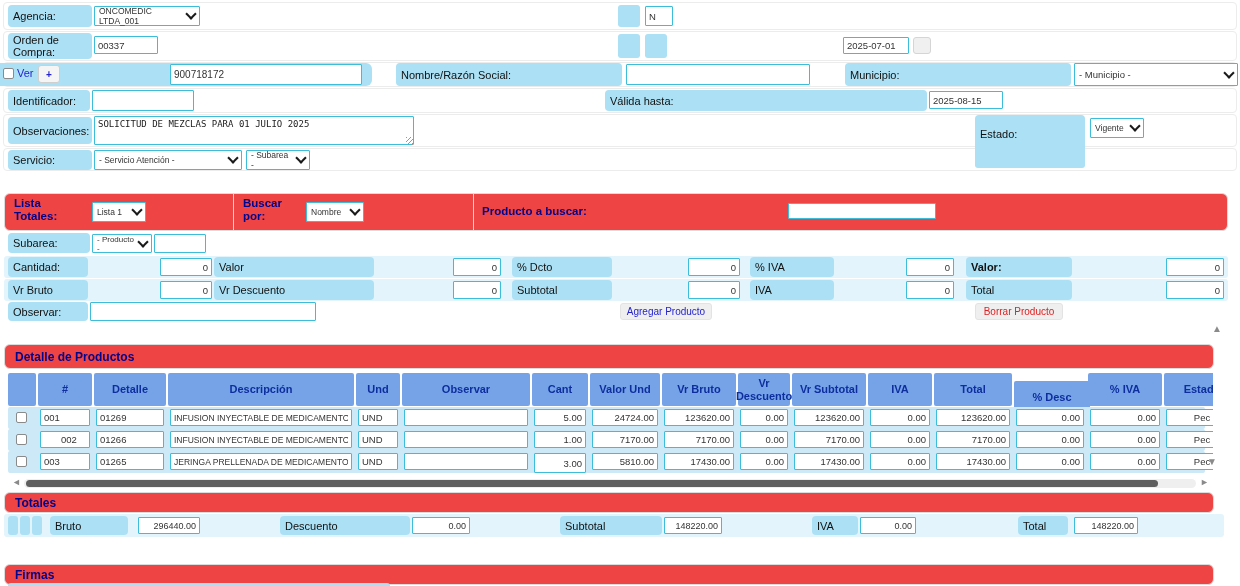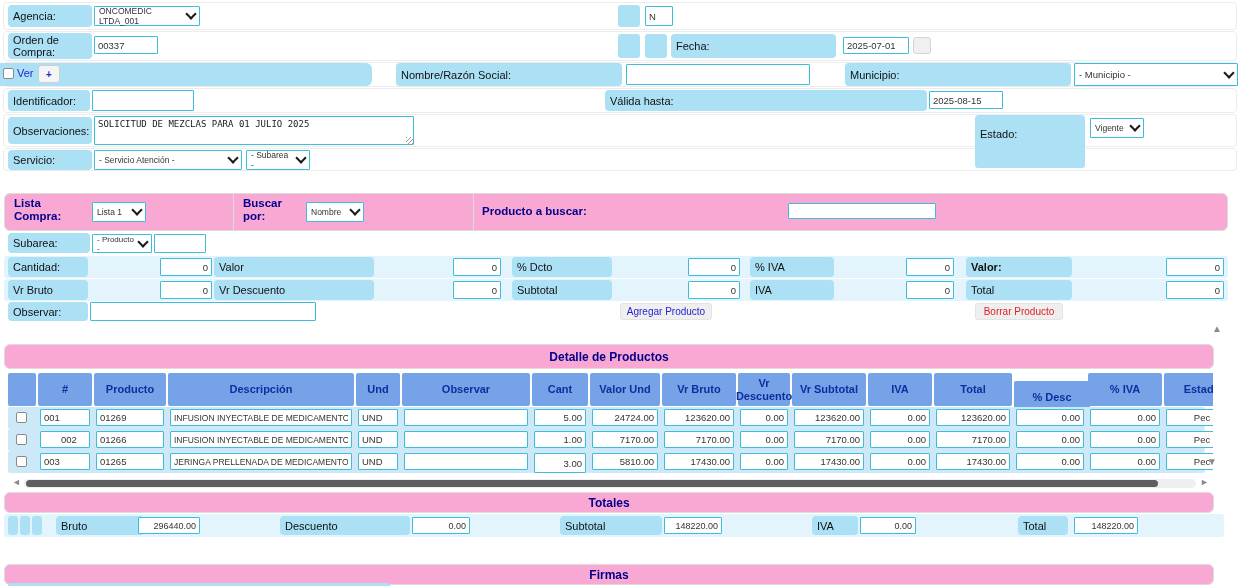--- a/index.html
+++ b/index.html
@@ -12,22 +12,22 @@
        padding:0 5px;font-size:11px;color:#111;}
   .b{font-weight:bold;}
   .inp{background:#fff;border:1px solid #3cbdd9;font-size:9.5px;color:#333;
        padding:0 3px;font-family:"Liberation Sans",sans-serif;outline:none;border-radius:1px;}
   .ra{text-align:right;}
   .ct{text-align:center;}
   .sel{background:#fff;border:1px solid #3cbdd9;border-radius:1px;display:flex;align-items:center;
        justify-content:space-between;padding:0 4px;font-size:8.5px;color:#333;cursor:pointer;}
   .chev{width:6px;height:6px;border-right:2px solid #1a1a1a;border-bottom:2px solid #1a1a1a;
         transform:rotate(45deg);margin-left:4px;margin-top:-4px;flex:none;}
-  .panel{position:absolute;box-sizing:border-box;background:#f9a8d4;border:1px solid #dcdcdc;
-         border-radius:6px;display:flex;align-items:center;padding:0 10px;justify-content:center;}
+  .panel{position:absolute;box-sizing:border-box;background:#ef4444;border:1px solid #dcdcdc;
+         border-radius:6px;display:flex;align-items:center;padding:0 10px;}
   .title{color:#00008b;font-weight:bold;font-size:12px;}
   .sq{background:#abe0f5;border-radius:3px;}
   .btn{background:#efefef;border:1px solid #e3e3e3;border-radius:3px;font-size:10px;
        display:flex;align-items:center;justify-content:center;cursor:pointer;}
   .th{position:absolute;box-sizing:border-box;background:#76a3e8;color:#0d2f9e;font-weight:bold;
       font-size:11px;display:flex;align-items:center;justify-content:center;text-align:center;
       border-radius:2px;line-height:1.1;}
   .stripe{background:#e3f4fc;border-radius:3px;}
   .rowstripe{position:absolute;box-sizing:border-box;background:#cde9f8;border-radius:2px;}
   .cb{background:#fff;border:1px solid #8a8a8a;border-radius:2px;width:11px;height:11px;cursor:pointer;}
@@ -53,31 +53,29 @@
   <div class="abs sq" style="left:618px;top:5px;width:22px;height:22px;"></div>
   <input class="abs inp" style="left: 645px; top: 6px; width: 28px; height: 20px;" value="N">
 
   <div class="band" style="top:31px;height:30px;"></div>
   <div class="abs lbl" style="left:8px;top:33px;width:84px;height:26px;line-height:1.1;">
       <span>Orden de Compra:</span>
     </div>
   <input class="abs inp" style="left: 94px; top: 36px; width: 64px; height: 18px;" value="00337">
   <div class="abs sq" style="left:618px;top:34px;width:22px;height:24px;"></div>
   <div class="abs sq" style="left:645px;top:34px;width:22px;height:24px;"></div>
-  <div class="abs lbl" style="left:671px;top:34px;width:165px;height:24px;">
-      <span>Fecha:</span>
-    </div>
   <input class="abs inp" style="left: 843px; top: 37px; width: 66px; height: 17px;" value="2025-07-01">
   <div class="abs" style="left:913px;top:37px;width:18px;height:17px;background:#f0f0f0;border:1px solid #d5d5d5;border-radius:3px;"></div>
 
   <div class="band" style="top:62px;height:25px;"></div>
   <div class="abs sq" style="left:0;top:63px;width:372px;height:23px;border-radius:0 6px 6px 0;"></div>
   <div class="abs cb" style="left:3px;top:68px;"></div>
   <div class="abs" style="left:17px;top:67px;color:#2424cf;font-size:11px;">Ver</div>
   <div class="abs btn" style="left:38px;top:65px;width:22px;height:18px;color:#2424cf;font-weight:bold;background:#f5f5f5;border:1px solid #cfcfcf;">+</div>
+  <input class="abs inp" style="left: 170px; top: 64px; width: 192px; height: 21px; font-size: 10px;" value="900718172">
   <div class="abs lbl" style="left:396px;top:63px;width:226px;height:23px;">
       <span>Nombre/Razón Social:</span>
     </div>
   <input class="abs inp" style="left: 626px; top: 64px; width: 184px; height: 21px;" value="">
   <div class="abs sel" style="left:1074px;top:63px;width:164px;height:23px;font-size:9.5px;">
     <span>- Municipio -</span>
     <span class="chev"></span>
   </div>
   <div class="abs lbl" style="left:845px;top:63px;width:226px;height:23px;">
       <span>Municipio:</span>
@@ -117,21 +115,21 @@
   </div>
   <div class="abs sel" style="left:246px;top:150px;width:64px;height:20px;">
     <span>- Subarea -</span>
     <span class="chev"></span>
   </div>
   <div class="abs sq" style="left:975px;top:146px;width:110px;height:22px;"></div>
 
   <div class="panel" style="left:4px;top:193px;width:1224px;height:38px;"></div>
   <div class="abs vline" style="left:233px;top:194px;height:36px;"></div>
   <div class="abs vline" style="left:473px;top:194px;height:36px;"></div>
-  <div class="abs title" style="left:14px;top:197px;width:72px;line-height:1.15;font-size:11.5px;">Lista Compra:</div>
+  <div class="abs title" style="left:14px;top:197px;width:72px;line-height:1.15;font-size:11.5px;">Lista Totales:</div>
   <div class="abs sel" style="left:92px;top:202px;width:54px;height:20px;">
     <span>Lista 1</span>
     <span class="chev"></span>
   </div>
   <div class="abs title" style="left:243px;top:197px;width:60px;line-height:1.15;font-size:11.5px;">Buscar por:</div>
   <div class="abs sel" style="left:306px;top:202px;width:58px;height:20px;">
     <span>Nombre</span>
     <span class="chev"></span>
   </div>
   <div class="abs title" style="left:482px;top:205px;font-size:11.5px;">Producto a buscar:</div>
@@ -200,21 +198,21 @@
   <div class="abs arrow" style="left:1212px;top:324px;">▲</div>
 
   <div class="panel" style="left:4px;top:344px;width:1210px;height:25px;">
     <span class="title">Detalle de Productos</span>
   </div>
 
   <div class="abs" style="left:0;top:373px;width:1213px;height:101px;overflow:hidden;">
 
     <div class="th" style="left:8px;top:0;width:28px;height:33px;"></div>
     <div class="th" style="left:38px;top:0;width:54px;height:33px;">#</div>
-    <div class="th" style="left:94px;top:0;width:72px;height:33px;">Producto</div>
+    <div class="th" style="left:94px;top:0;width:72px;height:33px;">Detalle</div>
     <div class="th" style="left:168px;top:0;width:186px;height:33px;">Descripción</div>
     <div class="th" style="left:356px;top:0;width:44px;height:33px;">Und</div>
     <div class="th" style="left:402px;top:0;width:128px;height:33px;">Observar</div>
     <div class="th" style="left:532px;top:0;width:56px;height:33px;">Cant</div>
     <div class="th" style="left:590px;top:0;width:70px;height:33px;">Valor Und</div>
     <div class="th" style="left:662px;top:0;width:74px;height:33px;">Vr Bruto</div>
     <div class="th" style="left:738px;top:0;width:52px;height:33px;">Vr Descuento</div>
     <div class="th" style="left:792px;top:0;width:74px;height:33px;">Vr Subtotal</div>
     <div class="th" style="left:868px;top:0;width:64px;height:33px;">IVA</div>
     <div class="th" style="left:934px;top:0;width:78px;height:33px;">Total</div>
@@ -283,21 +281,21 @@
   <div class="abs" style="left:26px;top:480px;width:1132px;height:7px;background:#5f5f5f;border-radius:4px;"></div>
   <div class="abs arrow" style="left:1200px;top:478px;font-size:9px;">►</div>
 
   <div class="panel" style="left:4px;top:492px;width:1210px;height:21px;">
     <span class="title">Totales</span>
   </div>
   <div class="abs stripe" style="left:4px;top:514px;width:1220px;height:23px;"></div>
   <div class="abs sq" style="left:8px;top:516px;width:10px;height:19px;"></div>
   <div class="abs sq" style="left:20px;top:516px;width:10px;height:19px;"></div>
   <div class="abs sq" style="left:32px;top:516px;width:10px;height:19px;"></div>
-  <div class="abs lbl" style="left:56px;top:516px;width:88px;height:19px;">
+  <div class="abs lbl" style="left:50px;top:516px;width:78px;height:19px;">
       <span>Bruto</span>
     </div>
   <input class="abs inp ra" style="left: 138px; top: 517px; width: 62px; height: 17px; font-size: 9px;" value="296440.00">
   <div class="abs lbl" style="left:280px;top:516px;width:130px;height:19px;">
       <span>Descuento</span>
     </div>
   <input class="abs inp ra" style="left: 412px; top: 517px; width: 58px; height: 17px; font-size: 9px;" value="0.00">
   <div class="abs lbl" style="left:560px;top:516px;width:102px;height:19px;">
       <span>Subtotal</span>
     </div>

